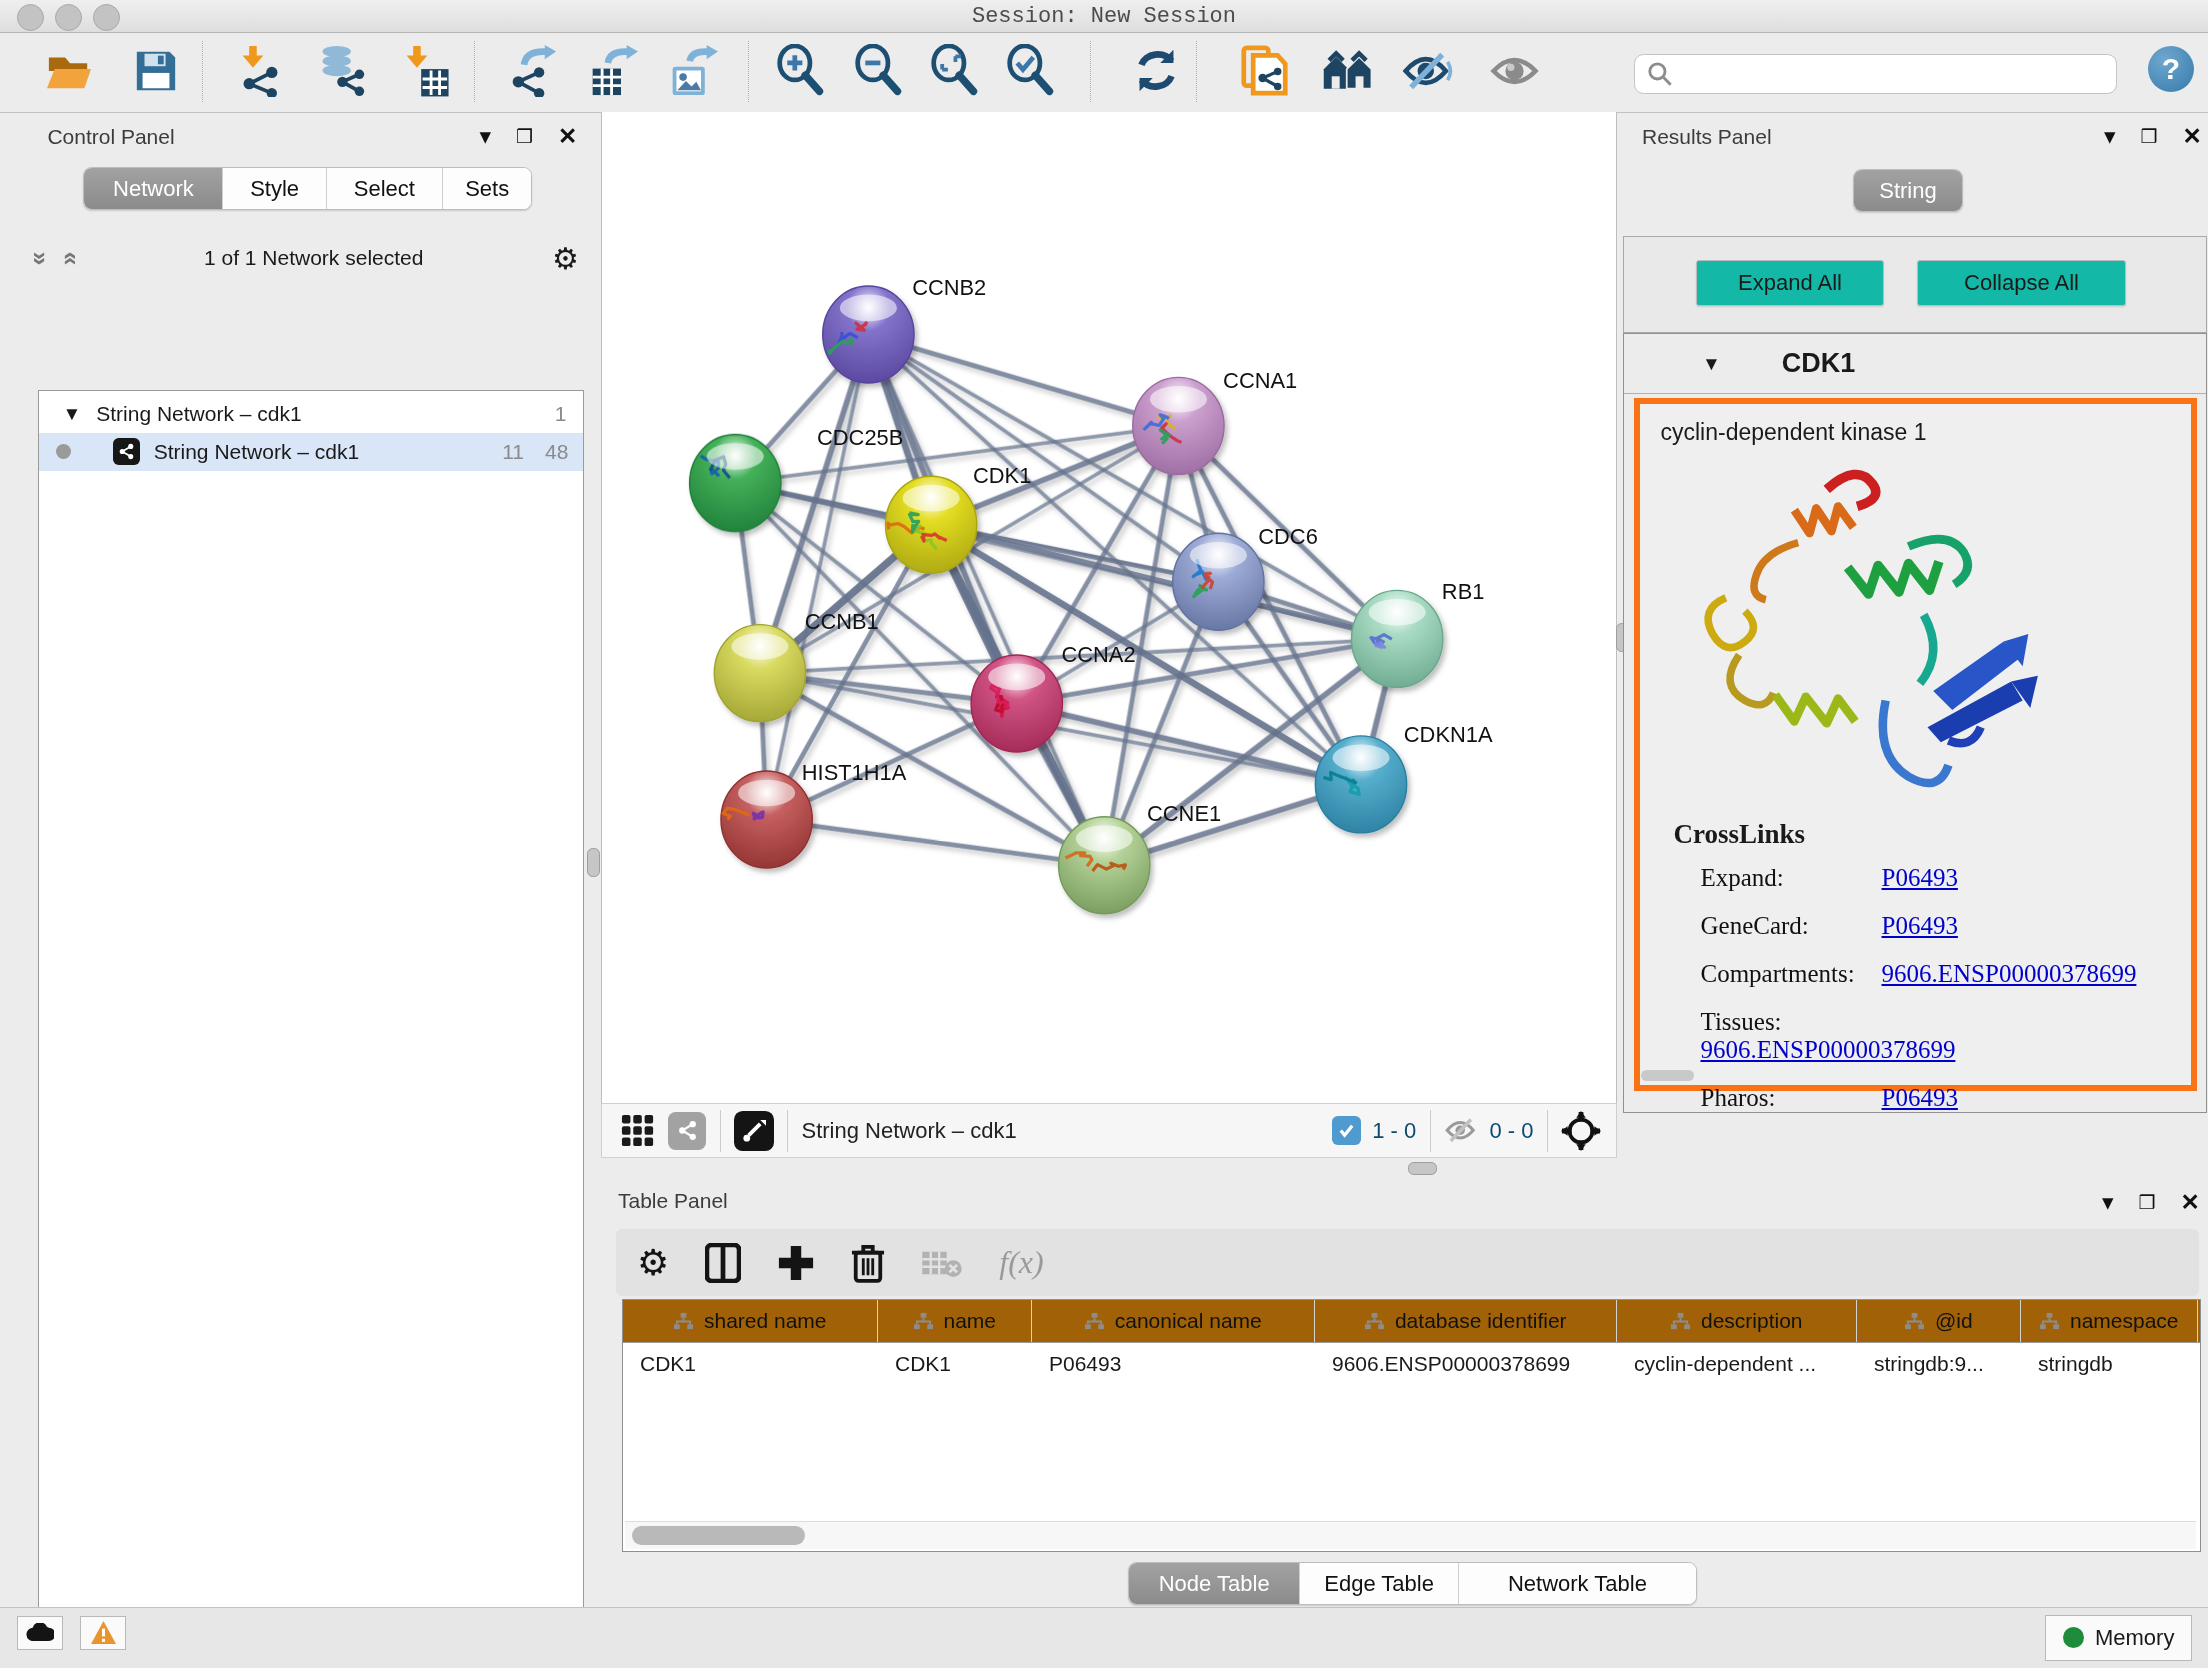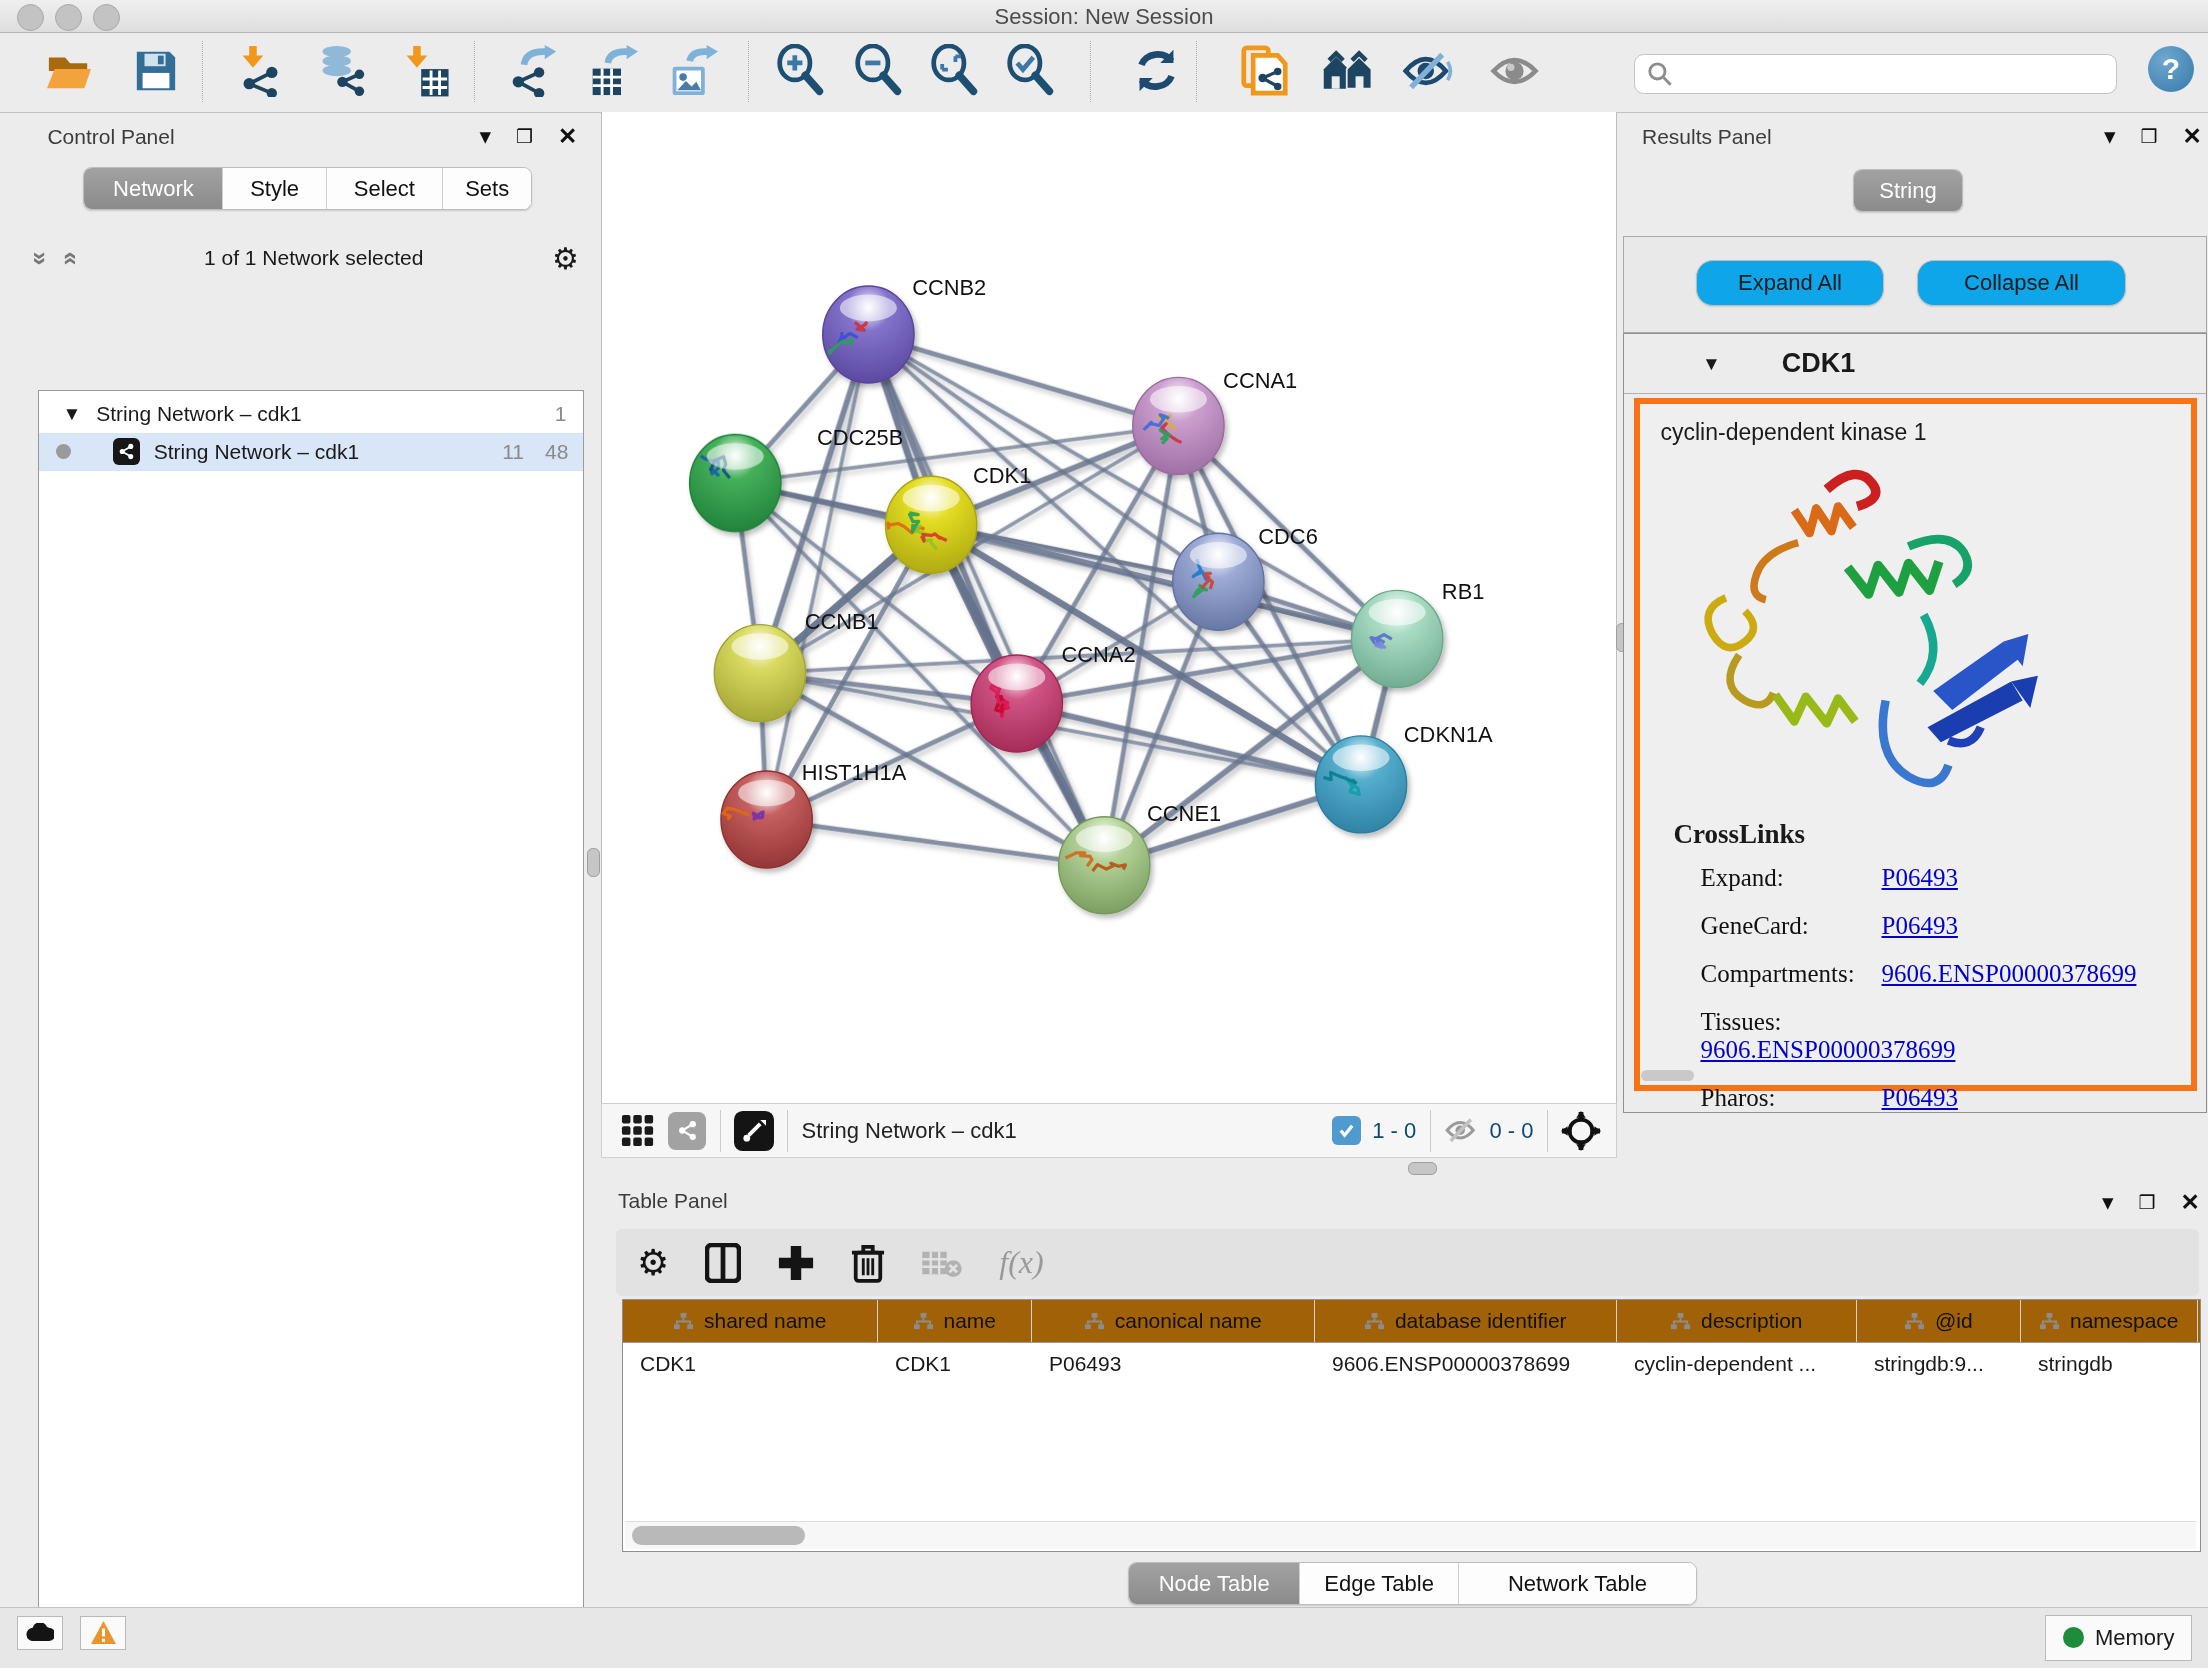--- a/index.html
+++ b/index.html
@@ -4,21 +4,21 @@
 <style>
   html,body{margin:0;padding:0;}
   body{
     width:2208px;height:1668px;position:relative;overflow:hidden;
     background:#ececec;font-family:"Liberation Sans",sans-serif;color:#1a1a1a;
     -webkit-font-smoothing:antialiased;
   }
   .abs{position:absolute;}
   
   .titlebar{left:0;top:0;width:2208px;height:32px;
-    background:linear-gradient(#efefef,#dedede);border-bottom:1px solid #b4b4b4;}
+    background:linear-gradient(#efefef,#dedede);border-bottom:1px solid #b4b4b4;font-family:Liberation Mono, monospace;}
   .tl-dot{width:25px;height:25px;border-radius:50%;background:#c3c3c3;border:1px solid #a8a8a8;top:3.8px;}
   .win-title{width:100%;text-align:center;top:3.8px;font-size:22px;color:#4c4c4c;}
   
   .toolbar{left:0;top:33px;width:2208px;height:79px;background:#ececec;border-bottom:1.9px solid #c2c2c2;}
   .tbtn{top:11.4px;width:53px;height:53px;display:flex;align-items:center;justify-content:center;}
   .tsep{top:7.6px;height:61px;width:0;border-left:1.9px dotted #adadad;}
   .searchbox{left:1634px;top:21px;width:481px;height:38px;background:#fff;border:1.9px solid #c4c4c4;border-radius:9.5px;display:flex;align-items:center;}
   .searchbox input{border:none;outline:none;flex:1;font-size:21px;font-family:inherit;background:transparent;margin-left:7.6px;}
   .helpbtn{left:2148px;top:13.3px;width:46px;height:46px;border-radius:50%;
     background:radial-gradient(circle at 35% 30%, #6fa8cf, #3679aa);color:#fff;font-size:30px;font-weight:bold;
@@ -39,21 +39,21 @@
   .chev{display:inline-block;font-size:25px;color:#777;font-weight:bold;line-height:1;}
   
   .net-canvas{left:601px;top:112px;width:1014px;height:991px;background:#fff;border-left:1px solid #bdbdbd;border-right:1px solid #bdbdbd;}
   .net-toolbar{left:601px;top:1103px;width:1014px;height:53px;background:#f6f6f6;border:1px solid #cfcfcf;display:flex;align-items:center;}
   .nt-sep{height:42px;width:0;border-left:1px solid #cccccc;margin:0 13.3px;}
   .nt-text{font-size:22px;color:#222;}
   .nt-gray{font-size:22px;color:#0c4a6e;}
   .pill{background:#c6c6c6;border:1px solid #9e9e9e;border-radius:5.7px;}
   
   .rp-box{background:#e9e9e9;border:1px solid #a9a9a9;}
-  .rp-btn{background:#0ea5e9;border:1px solid #bdbdbd;border-radius:17px;font-size:22px;display:flex;align-items:center;justify-content:center;box-shadow:0 1px 1.9px rgba(0,0,0,.12);}
+  .rp-btn{background:#14b8a6;border:1px solid #bdbdbd;border-radius:3px;font-size:22px;display:flex;align-items:center;justify-content:center;box-shadow:0 1px 1.9px rgba(0,0,0,.12);}
   .serif{font-family:"Liberation Serif",serif;}
   .xl-label{font-size:25px;color:#111;}
   .xl-link{font-size:25px;color:#0000cc;text-decoration:underline;}
   
   .tp-toolbar{left:616px;top:1229px;width:1583px;height:67px;background:#e2e2e2;border-radius:5.7px;display:flex;align-items:center;gap:36px;padding-left:21px;box-sizing:border-box;}
   .tp-table{left:622px;top:1299px;width:1579px;height:253px;background:#fff;border:1.9px solid #8f8f8f;box-sizing:border-box;}
   .th-row{display:flex;height:42px;background:#a16207;border-bottom:1.9px solid #9a9a9a;}
   .th-cell{display:flex;align-items:center;justify-content:center;gap:9.5px;font-size:21px;color:#111;border-right:1px solid #d2d2d2;overflow:hidden;white-space:nowrap;box-sizing:border-box;flex:0 0 auto;}
   .td-row{display:flex;height:42px;}
   .td-cell{display:flex;align-items:center;font-size:21px;padding-left:17px;overflow:hidden;white-space:nowrap;box-sizing:border-box;flex:0 0 auto;}

